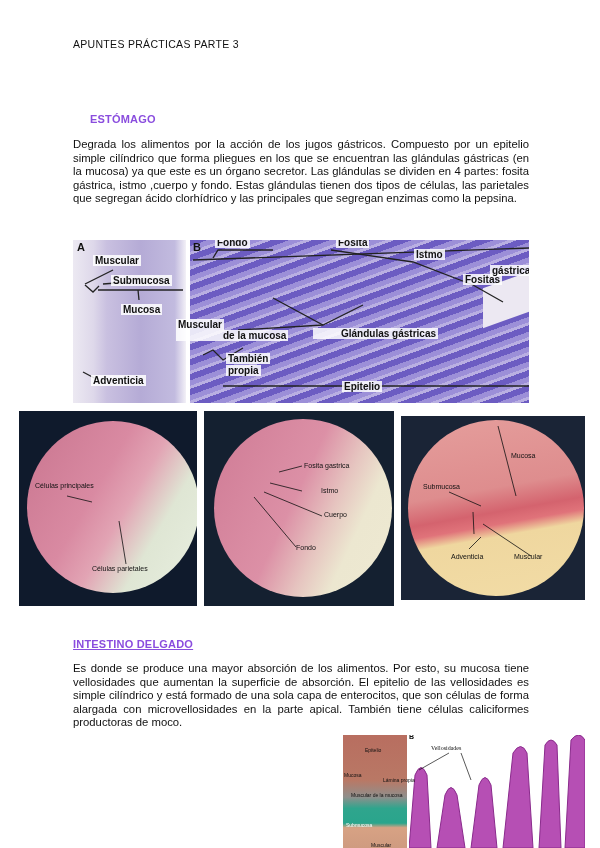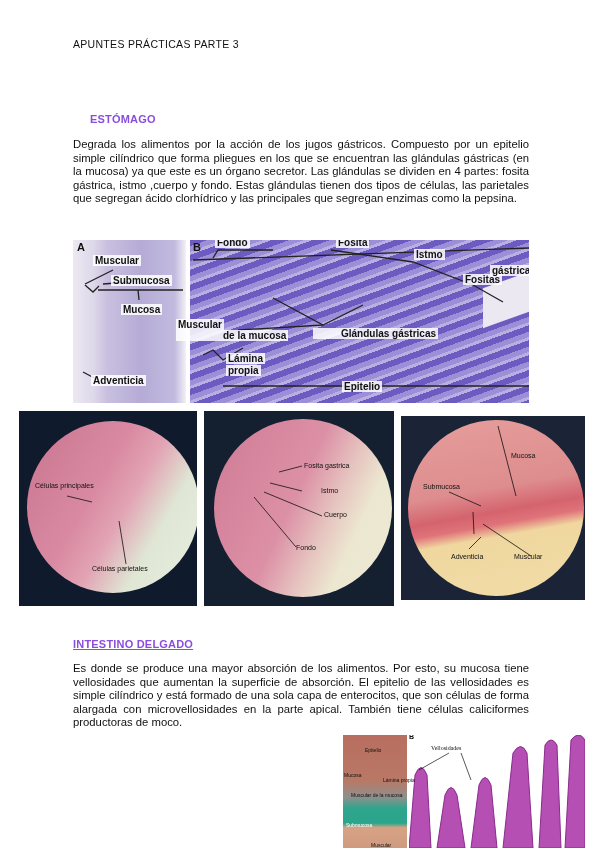--- a/index.html
+++ b/index.html
@@ -51,21 +51,21 @@
 
   <div class="lbl" style="left:118px;top:2px;background:none;font-size:11px;">B</div>
   <div class="lbl" style="left:142px;top:-3px;">Fondo</div>
   <div class="lbl" style="left:263px;top:-3px;">Fosita</div>
   <div class="lbl" style="left:341px;top:9px;">Istmo</div>
   <div class="lbl" style="left:390px;top:13px;margin-top:21px;">Fositas</div>
   <div class="lbl" style="left:373px;top:25px;margin-left:44px;">gástricas</div>
   <div class="lbl" style="left:240px;top:88px;padding-left:28px;">Glándulas gástricas</div>
   <div class="lbl" style="left:103px;top:79px;">Muscular</div>
   <div class="lbl" style="left:103px;top:90px;padding-left:47px;">de la mucosa</div>
-  <div class="lbl" style="left:153px;top:113px;">Lámina</div>
+  <div class="lbl" style="left:153px;top:113px;">También</div>
   <div class="lbl" style="left:153px;top:125px;">propia</div>
   <div class="lbl" style="left:269px;top:141px;">Epitelio</div>
 </div>
 
 <div class="abs fig" style="left:19px;top:411px;width:178px;height:195px;background:#0f1a2c;">
   <div class="abs" style="left:8px;top:10px;width:172px;height:172px;border-radius:50%;background:linear-gradient(120deg,#c9758f 0%,#d98aa2 40%,#e2a4b4 55%,#dfe6d4 72%,#e8efe0 100%);"></div>
   <svg class="abs" style="left:0;top:0" width="178" height="195">
       <g stroke="#111" stroke-width="0.8">
         <path d="M48 85 L73 91"></path>
         <path d="M100 110 L107 153"></path>

